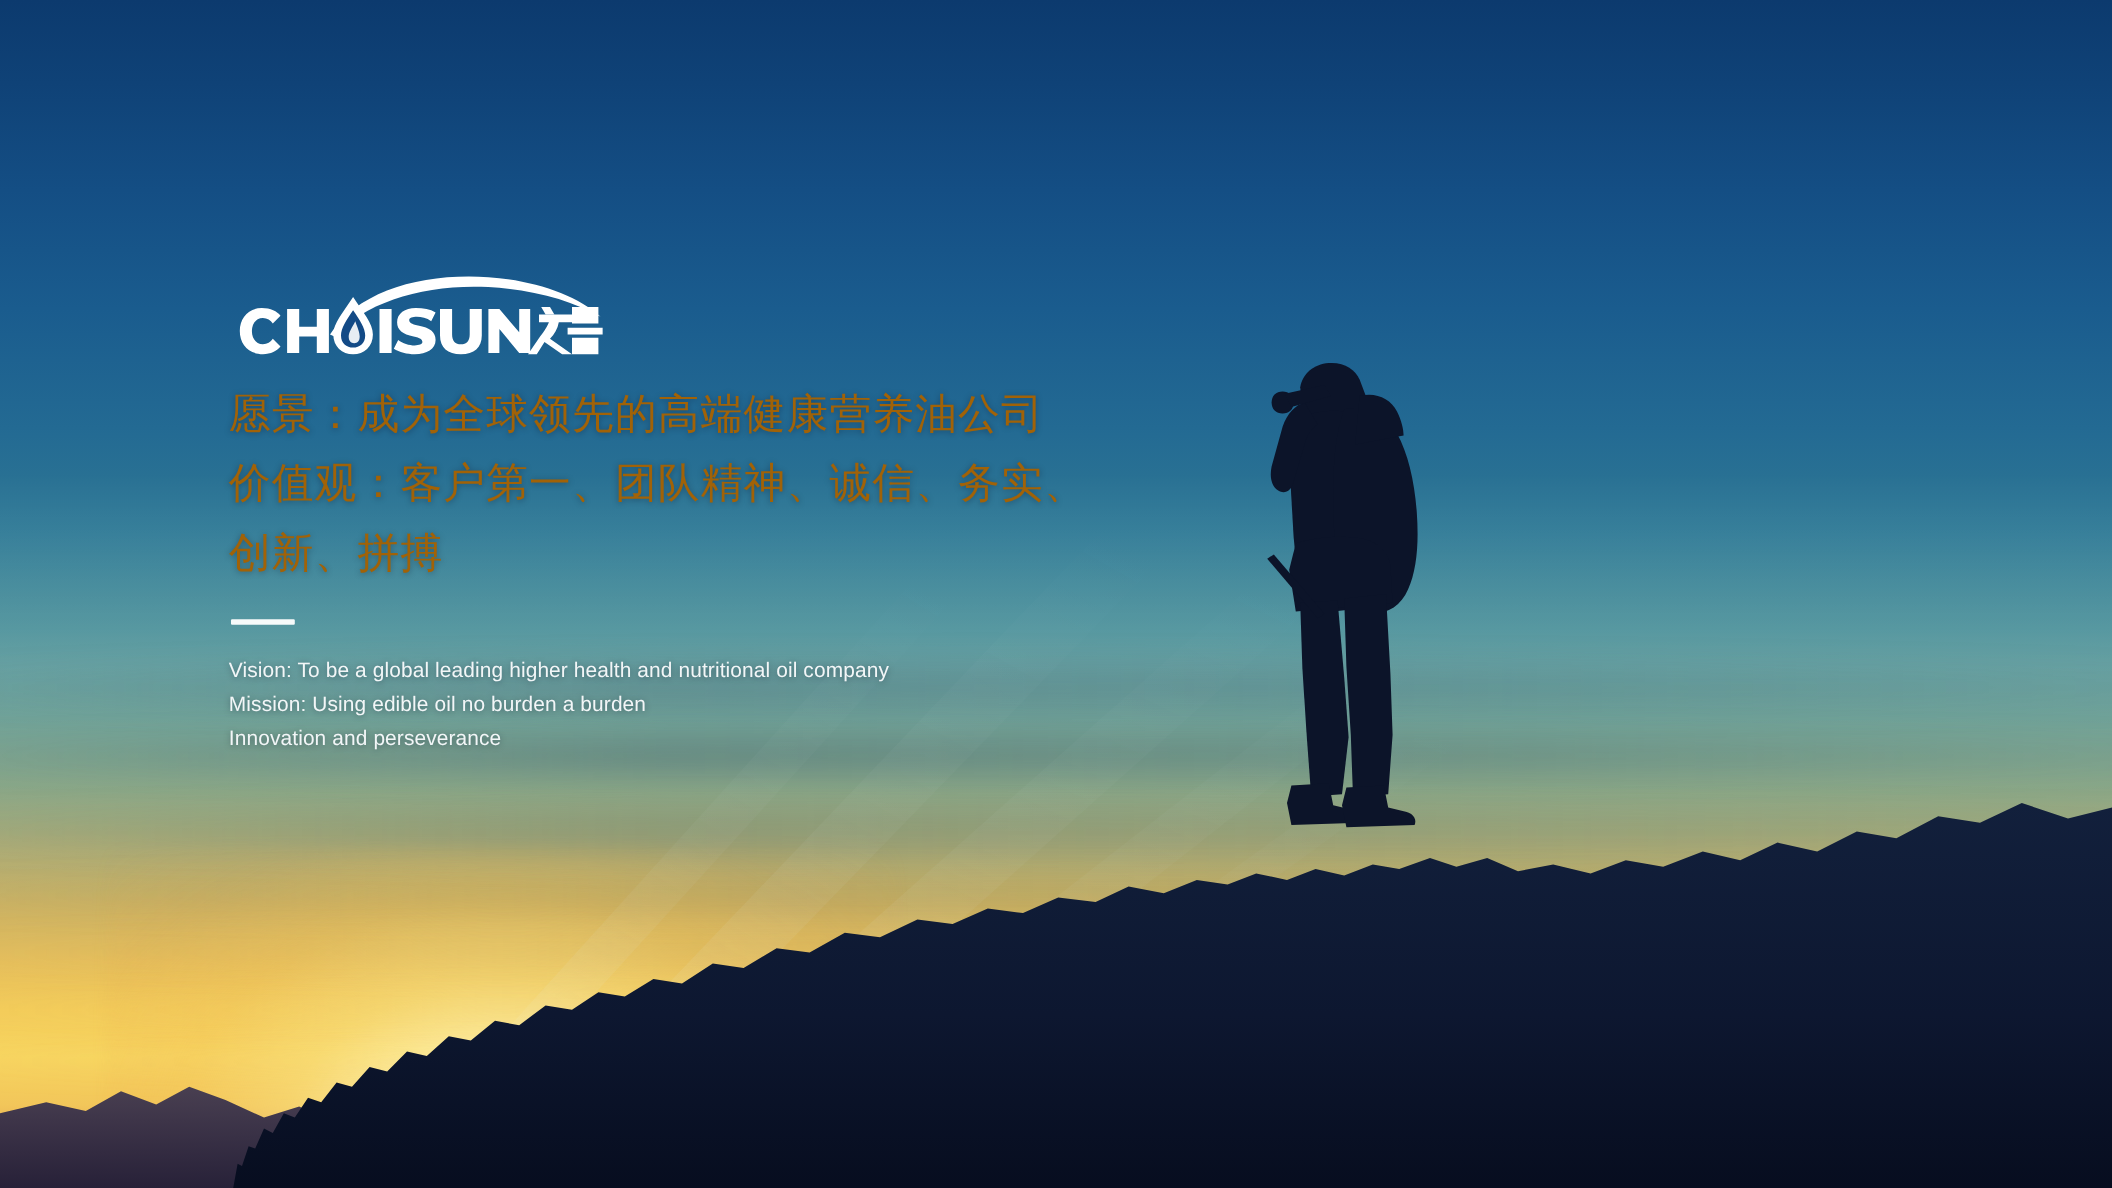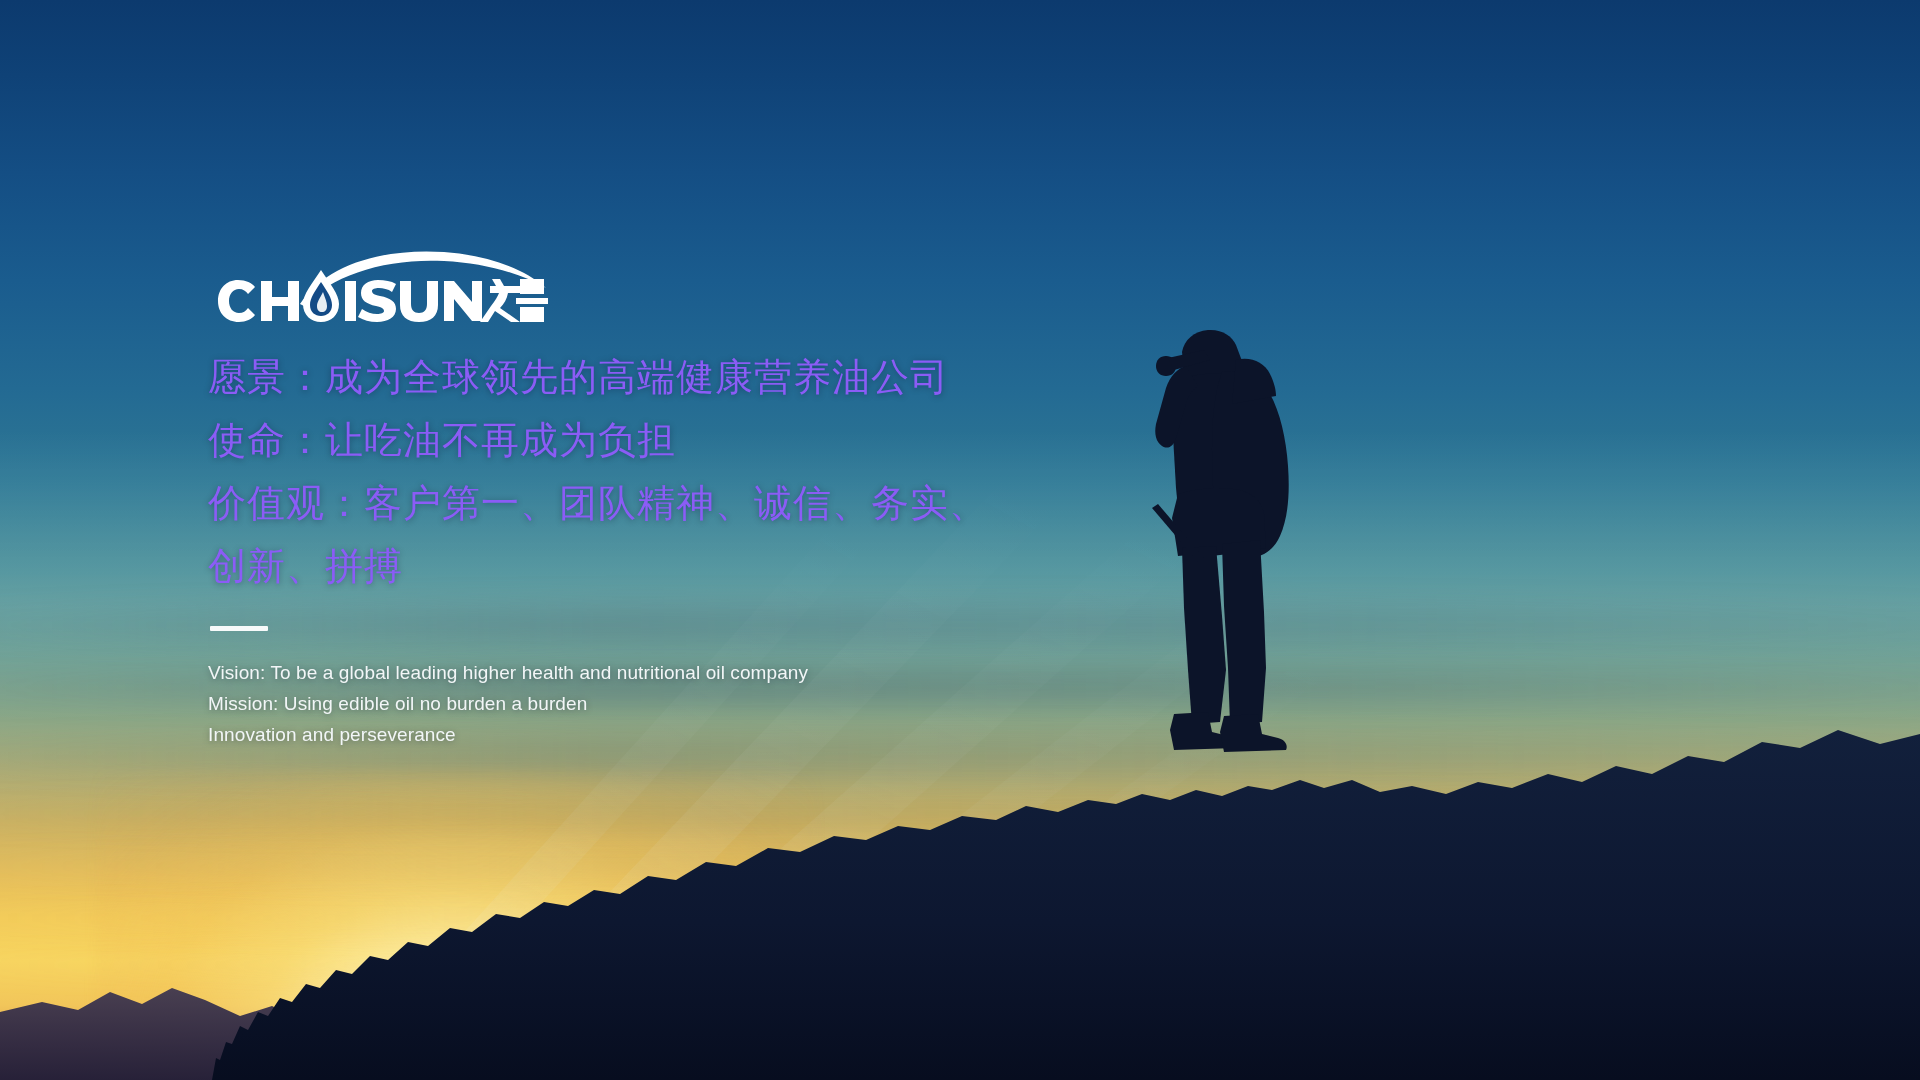--- a/index.html
+++ b/index.html
@@ -85,21 +85,21 @@
   }
 
   
   .logo { position:relative; width:340px; height:78px; margin-bottom:22px; }
   .logo svg { display:block; }
 
   
   .cn { margin-top:6px; }
   .cn-line {
     font-size:38px; line-height:63px; font-weight:400;
-    letter-spacing:1px; white-space:nowrap; color:#8b5cf6;
+    letter-spacing:1px; white-space:nowrap; color:#a16207;
   }
 
   .rule {
     width:58px; height:5px; background:#ffffff; margin:28px 0 26px 2px;
     border-radius:1px; opacity:.95;
   }
 
   .en { margin-top:0; }
   .en-line {
     font-size:19px; line-height:31px; font-weight:400;
@@ -257,21 +257,20 @@
 
           <path d="M312,33 L336,33 L336,48 L312,48 Z M318,38 L330,38 L330,43 L318,43 Z"></path>
           <path d="M308,52 L340,52 L340,58 L308,58 Z"></path>
           <path d="M312,61 L336,61 L336,76 L312,76 Z M318,66 L330,66 L330,71 L318,71 Z"></path>
         </g>
       </svg>
     </div>
 
     <div class="cn">
       <div class="cn-line">愿景：成为全球领先的高端健康营养油公司</div>
-      <div class="cn-line">使命：让吃油不再成为负担</div>
       <div class="cn-line">价值观：客户第一、团队精神、诚信、务实、</div>
       <div class="cn-line">创新、拼搏</div>
     </div>
 
     <div class="rule"></div>
 
     <div class="en">
       <div class="en-line">Vision: To be a global leading higher health and nutritional oil company</div>
       <div class="en-line">Mission: Using edible oil no burden a burden</div>
       <div class="en-line">Innovation and perseverance</div>

